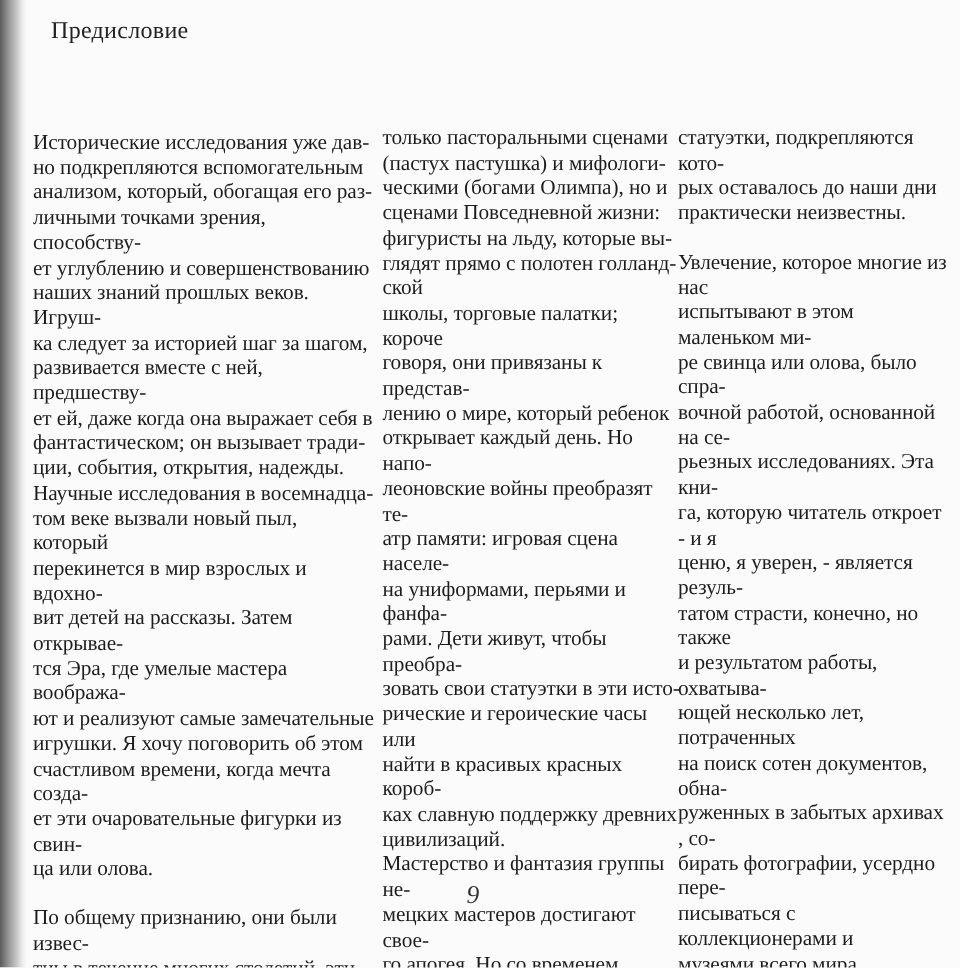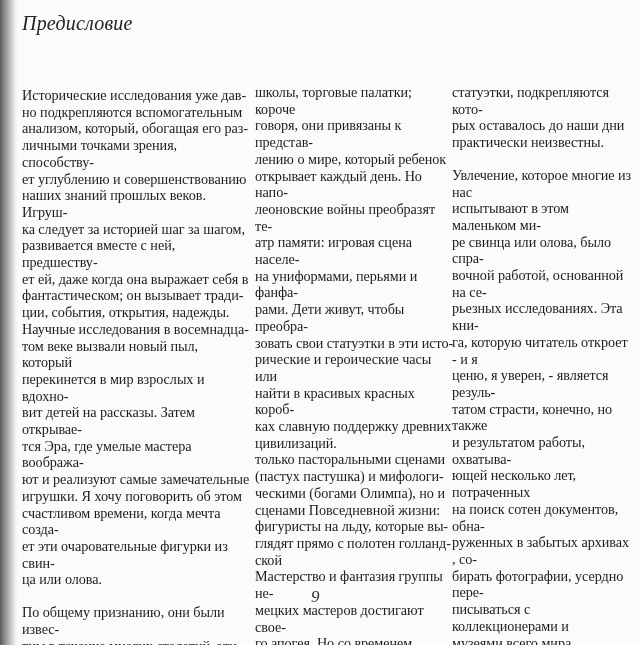--- a/index.html
+++ b/index.html
@@ -7,22 +7,22 @@
     width: 640px; height: 645px; overflow: hidden; position: relative;
     background: #fbfbfb;
     font-family: "Liberation Serif", "DejaVu Serif", serif;
     color: #1c1c1c;
   }
   .spine {
     position: absolute; left: 0; top: 0; width: 18px; height: 645px;
     background: linear-gradient(to right, #5a5a5a 0%, #8a8a8a 25%, #c4c4c4 60%, #efefef 85%, rgba(251,251,251,0) 100%);
   }
   .title {
-    position: absolute; left: 22px; top: 12px;
-    font-size: 20px; font-style: italic; color: #222;
+    position: absolute; left: 34px; top: 12px;
+    font-size: 16px; color: #222;
     letter-spacing: 0.2px;
   }
   .col {
     position: absolute; font-size: 14.2px; line-height: 16.7px;
     letter-spacing: -0.05px;
   }
   .col p { margin: 0; white-space: pre-line; }
   .col .gap { height: 16px; }
   .c1 { left: 22px; top: 87px; width: 228px; }
   .c2 { left: 255px; top: 84px; width: 200px; }
@@ -68,40 +68,40 @@
 ховное течение, которое в начале восем-
 надцатого века охватило Европу и изме-
 нило образ жизни и мышление, также
 повлияло на выбор тем для статуэток и
 способов игры с детьми. Обновление
 вкуса к природе - под влиянием идей
 Руссо - вдохновило ремесленников не</p>
 </div>
 
 <div class="col c2">
+  <p>только пасторальными сценами
+(пастух пастушка) и мифологи-
+ческими (богами  Олимпа), но и
+сценами Повседневной  жизни:
+фигуристы на льду, которыe вы-
+глядят прямо с полотен голланд-
+ской</p>
   <p>школы, торговые палатки; короче
 говоря, они привязаны к представ-
 лению о мире, который ребенок
 открывает каждый день. Но напо-
 леоновские войны преобразят те-
 атр памяти: игровая сцена населе-
 на униформами, перьями и фанфа-
 рами. Дети живут, чтобы преобра-
 зовать свои статуэтки в эти исто-
 рические и героические часы или
 найти в красивых красных короб-
 ках славную поддержку древних
 цивилизаций.</p>
-  <p>только пасторальными сценами
-(пастух пастушка) и мифологи-
-ческими (богами  Олимпа), но и
-сценами Повседневной  жизни:
-фигуристы на льду, которыe вы-
-глядят прямо с полотен голланд-
-ской</p>
   <p>Мастерство и фантазия группы не-
 мецких мастеров достигают свое-
 го апогея. Но со временем многие
 из этих статуэток - часто настоя-
 щие маленькие шедевры - будут от-
 правлены на дно чердака, и имена
 их создателей скоро исчезнут. Но
 страстные и упорные исследова-
 ния моего друга Х.Х. Рёра сумели
 пролить свет на деятельность не-

